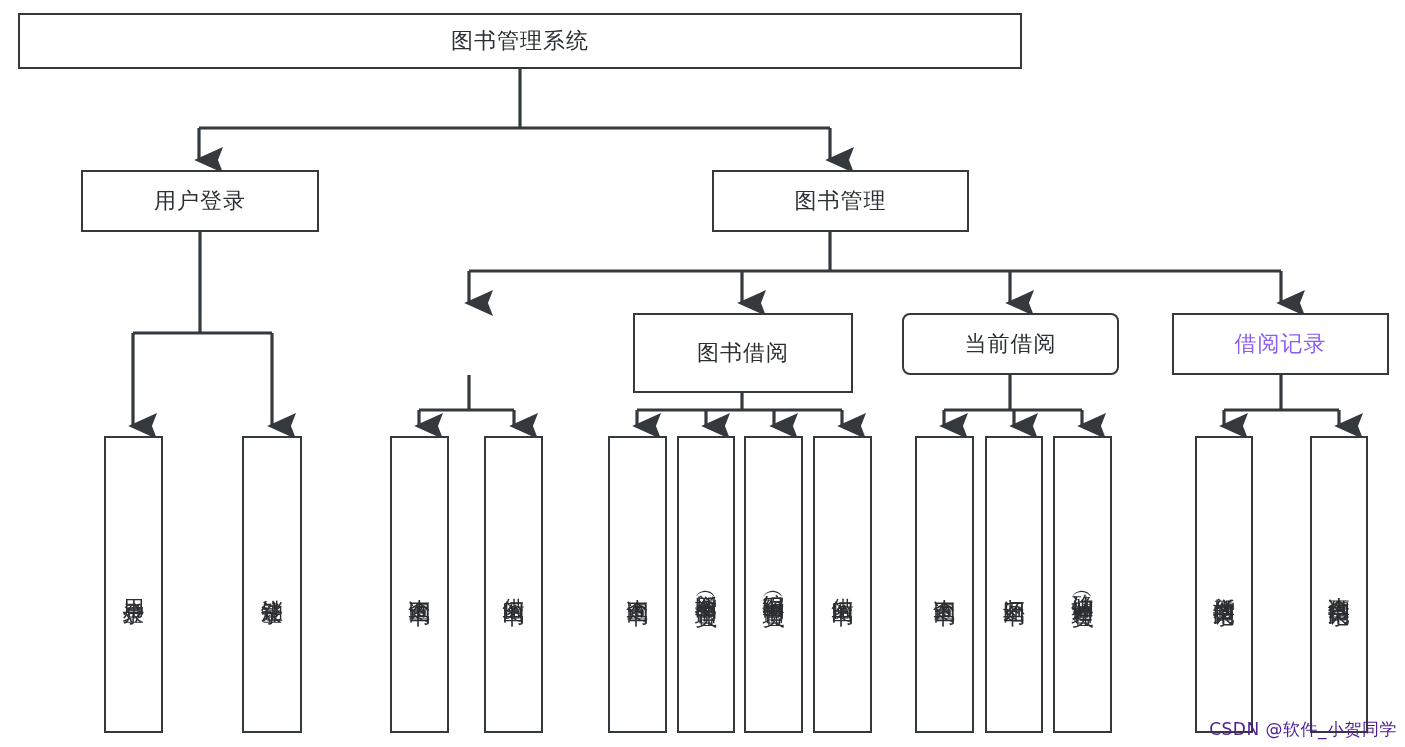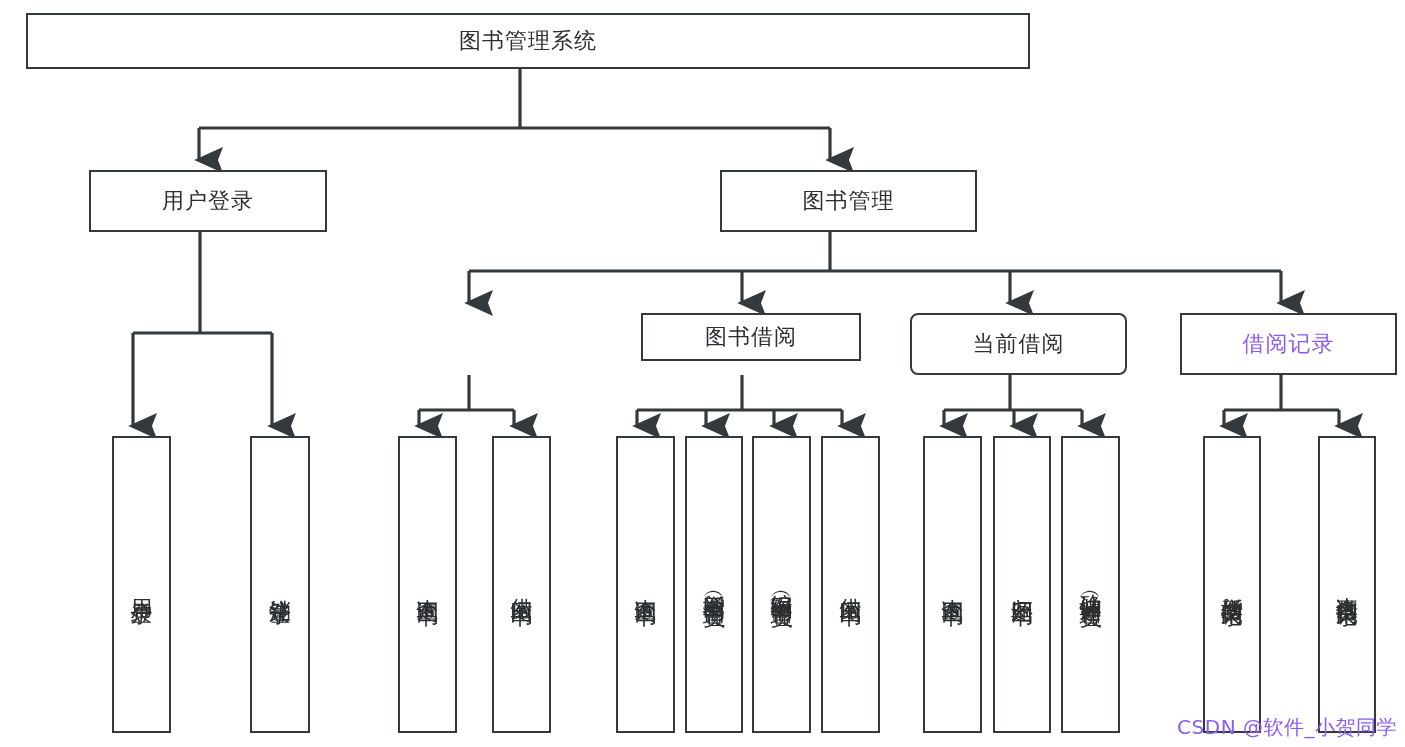--- a/index.html
+++ b/index.html
@@ -24,21 +24,20 @@
   }
   .node {
     position: absolute;
     box-sizing: border-box;
     border: 2px solid #33393c;
     background: #ffffff;
     display: flex;
     align-items: center;
     justify-content: center;
     color: #2b2f31;
-    margin-left: 8px;
   }
   .node.horizontal {
     font-size: 22px;
     letter-spacing: 1px;
     line-height: 1.2;
   }
   .node.vertical {
     writing-mode: vertical-rl;
     text-orientation: upright;
     font-size: 22px;
@@ -51,22 +50,22 @@
     white-space: pre-line;
   }
   .node.vertical .label {
     writing-mode: vertical-rl;
     text-orientation: upright;
   }
   #watermark {
     position: absolute;
     right: 8px;
     bottom: 6px;
-    font-size: 20px;
-    color: #8b5cf6;
+    font-size: 17px;
+    color: #4c1d95;
     letter-spacing: 0.5px;
     white-space: nowrap;
     font-family: "DejaVu Sans", "Liberation Sans", sans-serif;
     margin-top: 20px;
   }
 </style>
 </head>
 <body>
 
 <div id="canvas" style="background: rgb(255, 255, 255);">
@@ -128,21 +127,21 @@
     <span class="label">图书管理系统</span>
   </div>
 
   <div class="node horizontal" style="left: 81px; top: 170px; width: 238px; height: 62px; border-color: rgb(51, 57, 60); color: rgb(43, 47, 49);">
     <span class="label">用户登录</span>
   </div>
   <div class="node horizontal" style="left: 712px; top: 170px; width: 257px; height: 62px; border-color: rgb(51, 57, 60); color: rgb(43, 47, 49);">
     <span class="label">图书管理</span>
   </div>
 
-  <div class="node horizontal" style="left: 633px; top: 313px; width: 220px; height: 48px; border-color: rgb(51, 57, 60); color: rgb(43, 47, 49);">
+  <div class="node horizontal" style="left: 633px; top: 313px; width: 220px; height: 80px; border-color: rgb(51, 57, 60); color: rgb(43, 47, 49);">
     <span class="label">图书借阅</span>
   </div>
   <div class="node horizontal" style="left: 902px; top: 313px; width: 217px; height: 62px; border-color: rgb(51, 57, 60); color: rgb(43, 47, 49); border-radius: 8px;">
     <span class="label">当前借阅</span>
   </div>
   <div class="node horizontal" style="left: 1172px; top: 313px; width: 217px; height: 62px; border-color: rgb(51, 57, 60); color: #8b5cf6;">
     <span class="label">借阅记录</span>
   </div>
 
   <div class="node vertical" style="left: 104px; top: 436px; width: 59px; height: 297px; border-color: rgb(51, 57, 60); color: rgb(43, 47, 49);">

